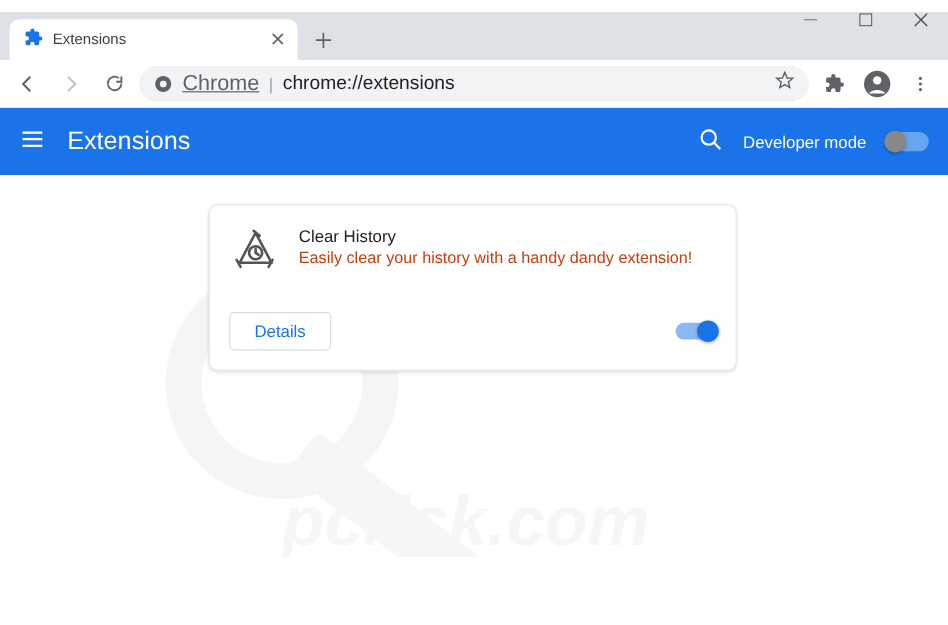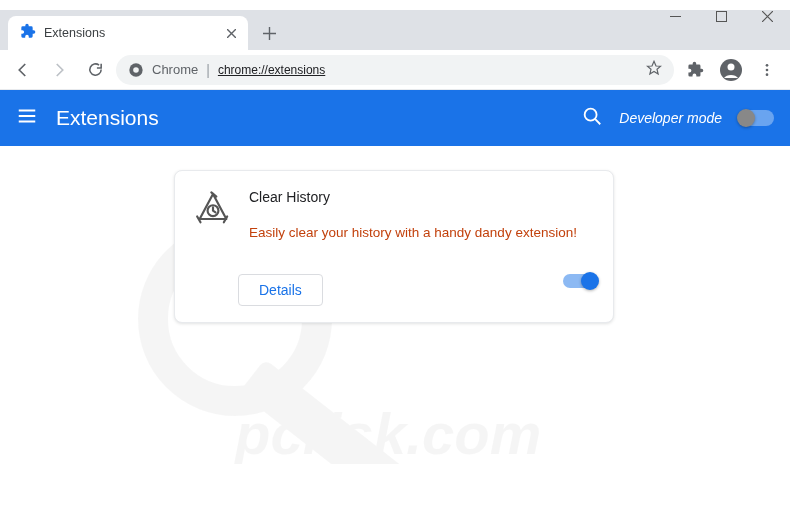--- a/index.html
+++ b/index.html
@@ -13,44 +13,44 @@
     .tab { background: #fff; height: 34px; min-width: 240px; border-radius: 8px 8px 0 0; display: flex; align-items: center; padding: 0 12px; gap: 8px; position: relative; }
     .tab-title { font-size: 12.5px; color: #3c4043; flex: 1; }
     .tab-close { color: #5f6368; }
     .new-tab { width: 30px; height: 30px; display: flex; align-items: center; justify-content: center; color: #5f6368; margin-left: 6px; margin-bottom: 2px; }
 
     .toolbar { height: 40px; background: #fff; display: flex; align-items: center; padding: 0 8px; gap: 6px; border-bottom: 1px solid #e8eaed; }
     .nav-btn { width: 30px; height: 30px; display: flex; align-items: center; justify-content: center; color: #5f6368; border-radius: 50%; }
     .nav-btn.disabled { color: #bdc1c6; }
     .omnibox { flex: 1; height: 30px; background: #f1f3f4; border-radius: 15px; display: flex; align-items: center; padding: 0 12px; gap: 8px; }
     .omnibox-icon { color: #5f6368; display:flex; }
-    .omnibox-label { color: #5f6368; font-size: 13px; }
+    .omnibox-label { color: #5f6368; font-size: 18px; text-decoration: underline; }
     .omnibox-sep { color: #9aa0a6; font-size: 14px; }
-    .omnibox-url { color: #202124; font-size: 12px; text-decoration: underline; }
+    .omnibox-url { color: #202124; font-size: 16px; }
     .omnibox-star { color: #5f6368; margin-left: auto; }
     .tb-icon { width: 30px; height: 30px; display: flex; align-items: center; justify-content: center; color: #5f6368; }
 
     .ext-header { height: 56px; background: #1a73e8; display: flex; align-items: center; padding: 0 16px; color: #fff; gap: 18px; }
     .ext-title { font-size: 21px; font-weight: 400; }
-    .ext-header-right { margin-left: auto; display: flex; align-items: center; gap: 16px; font-style: italic; }
+    .ext-header-right { margin-left: auto; display: flex; align-items: center; gap: 16px; }
     .dev-label { font-size: 14px; }
     .dev-toggle { width: 36px; height: 16px; background: rgba(255,255,255,0.35); border-radius: 8px; position: relative; }
     .dev-toggle::after { content:''; position:absolute; width:18px; height:18px; background:#888; border-radius:50%; left:-1px; top:-1px; box-shadow:0 1px 3px rgba(0,0,0,.3); }
 
     .content { background: #fff; height: 375px; padding: 24px; position: relative; }
 
     .watermark { position: absolute; inset: 0; display:flex; align-items:center; justify-content:center; pointer-events:none; }
     .watermark svg { opacity: 0.12; }
 
     .card { width: 440px; background: #fff; border: 1px solid #e8eaed; border-radius: 8px; box-shadow: 0 1px 3px rgba(60,64,67,.15); margin-left: 150px; position: relative; z-index: 2; }
     .card-top { padding: 18px; display: flex; gap: 16px; }
     .card-icon { width: 40px; height: 40px; display:flex; align-items:center; justify-content:center; }
-    .card-name { font-size: 14px; color: #202124; margin-bottom: 18px; }
+    .card-name { font-size: 14px; color: #202124; margin-bottom: 0; }
     .card-desc { font-size: 13.5px; color: #c2410c; line-height: 1.5; }
-    .card-bottom { padding: 12px 16px 16px; display: flex; align-items: flex-start; gap: 8px; border-top: 1px solid transparent; margin-left: 47px; }
+    .card-bottom { padding: 12px 16px 16px; display: flex; align-items: center; gap: 8px; border-top: 1px solid transparent; }
     .card-btn { border: 1px solid #dadce0; background:#fff; color: #1a73e8; font-size: 14px; padding: 7px 20px; border-radius: 4px; font-weight: 500; cursor: pointer; }
     .ext-toggle { margin-left: auto; width: 34px; height: 14px; background: rgba(26,115,232,.5); border-radius: 7px; position: relative; }
     .ext-toggle::after { content:''; position:absolute; width:18px; height:18px; background:#1a73e8; border-radius:50%; right:-2px; top:-2px; box-shadow:0 1px 3px rgba(0,0,0,.3); }
 
     .puzzle-icon { color:#1a73e8; }
   </style>
 </head>
 <body>
 
 <div class="window-controls">

